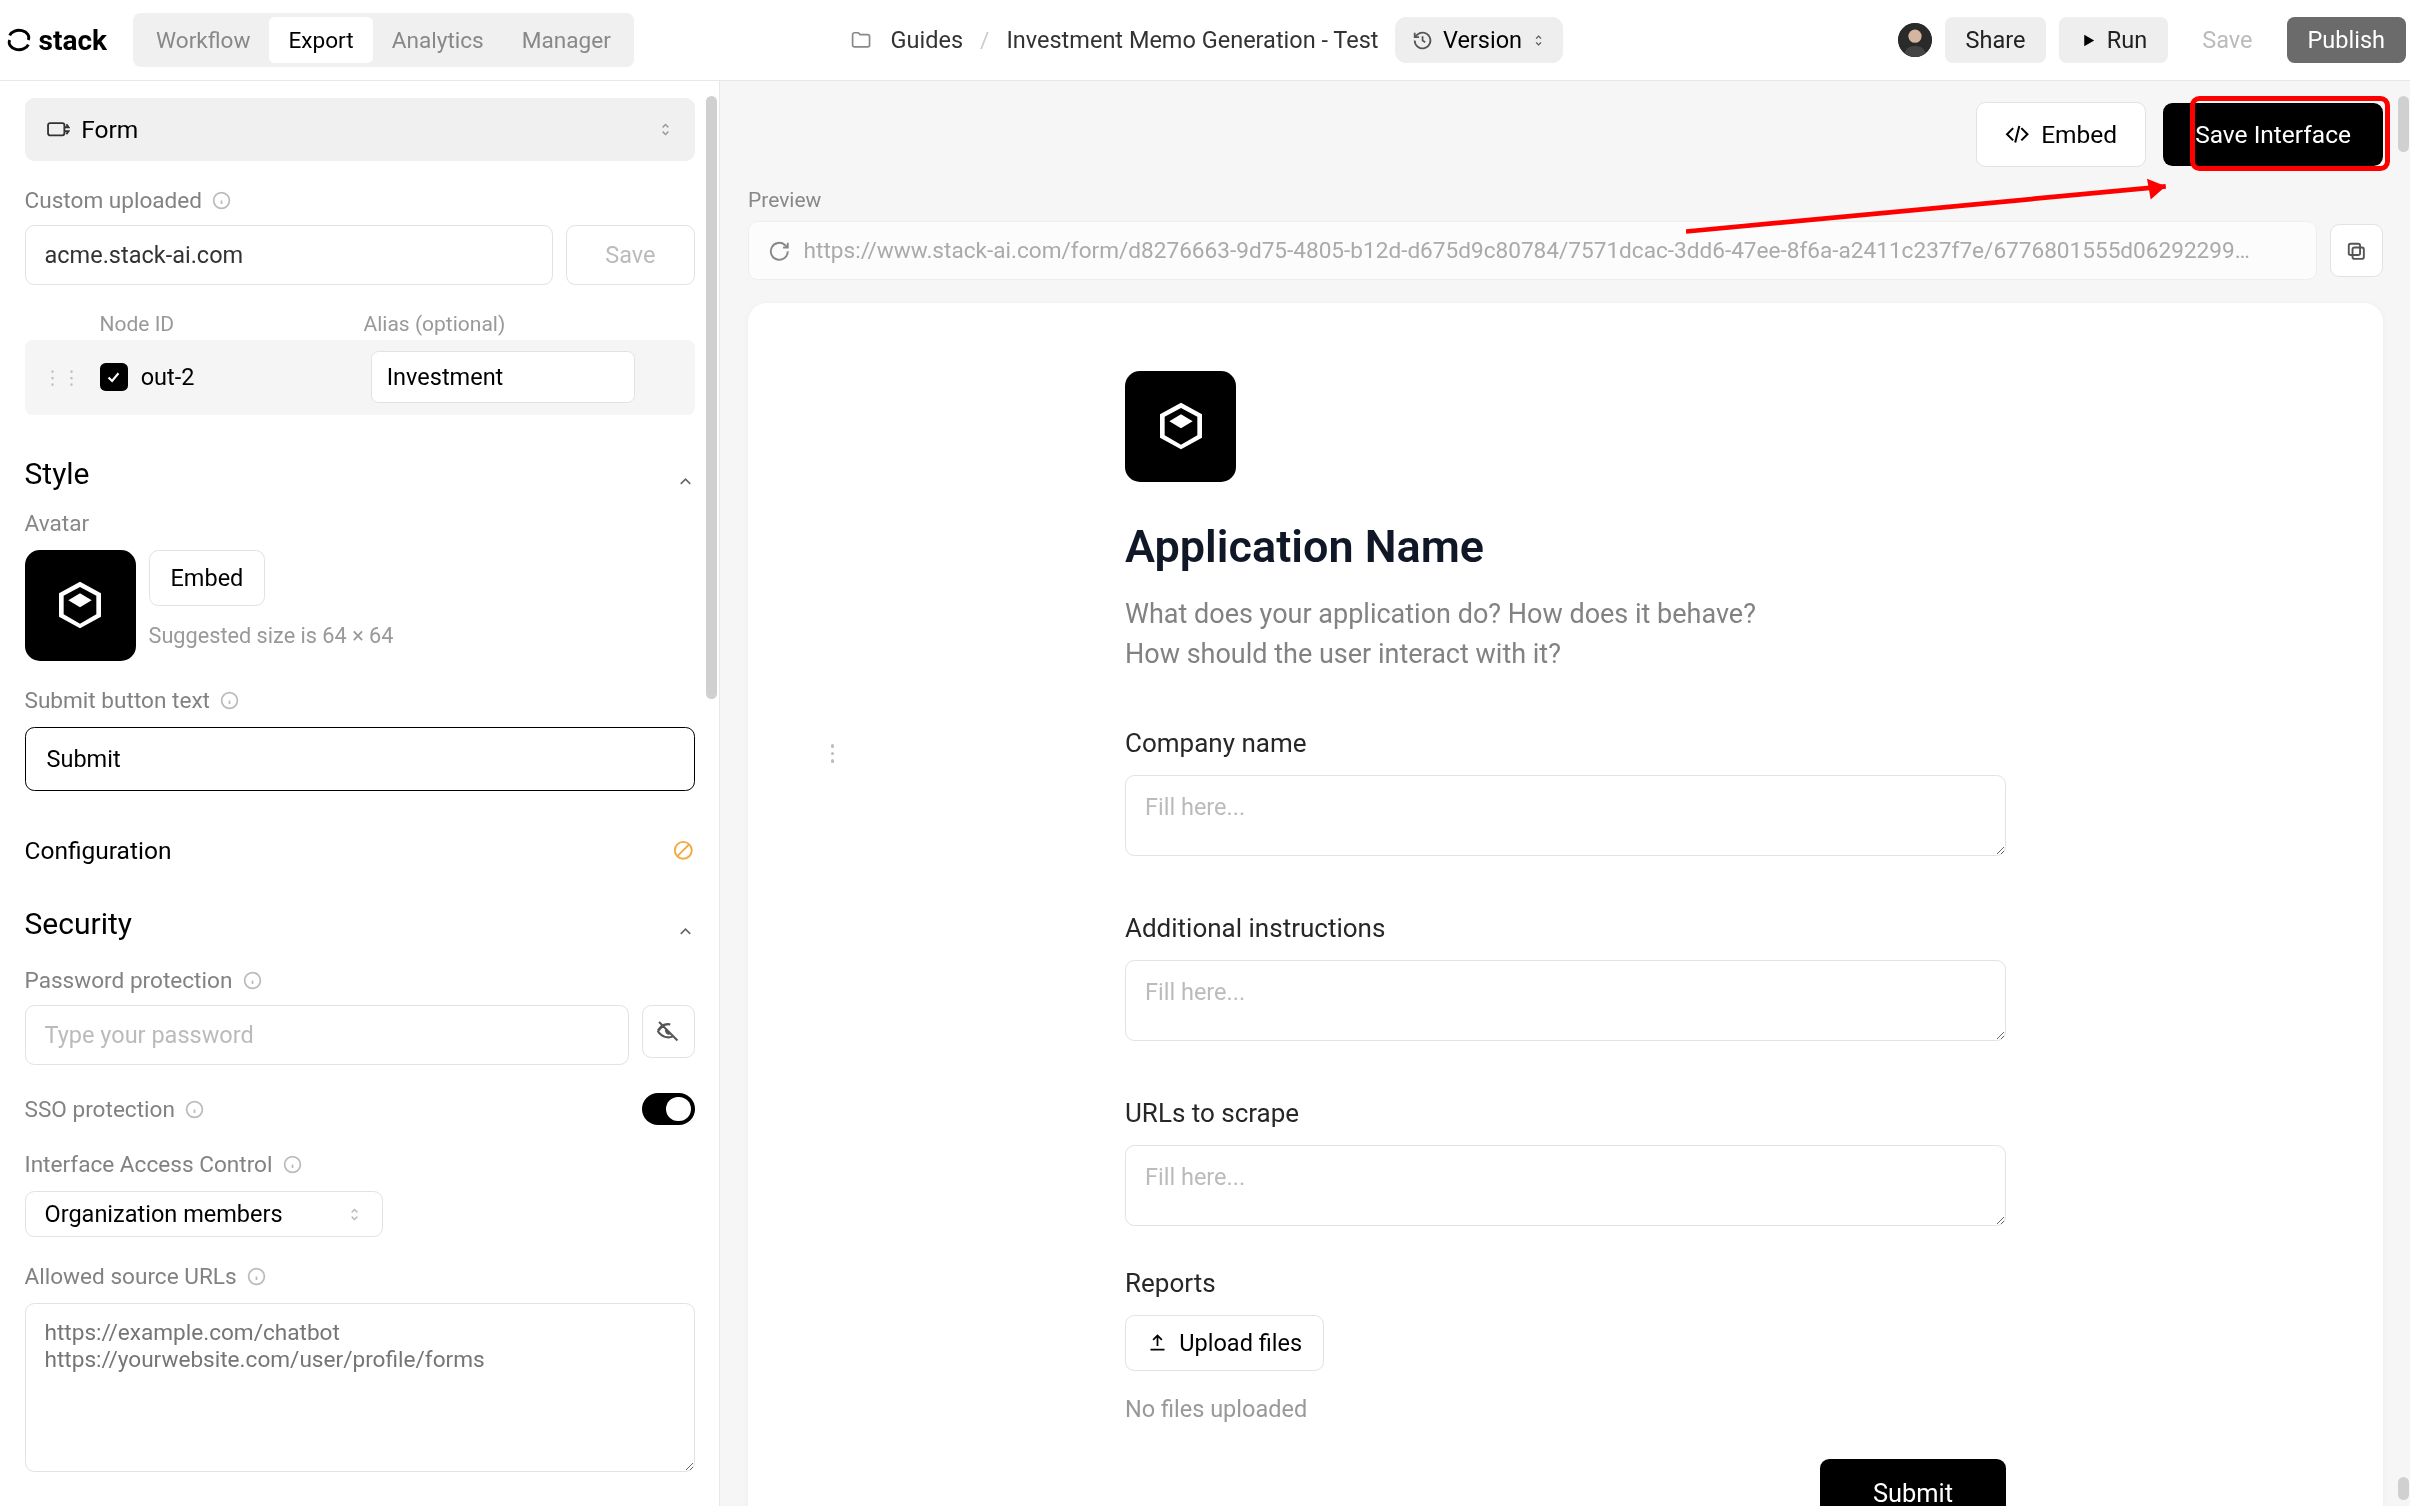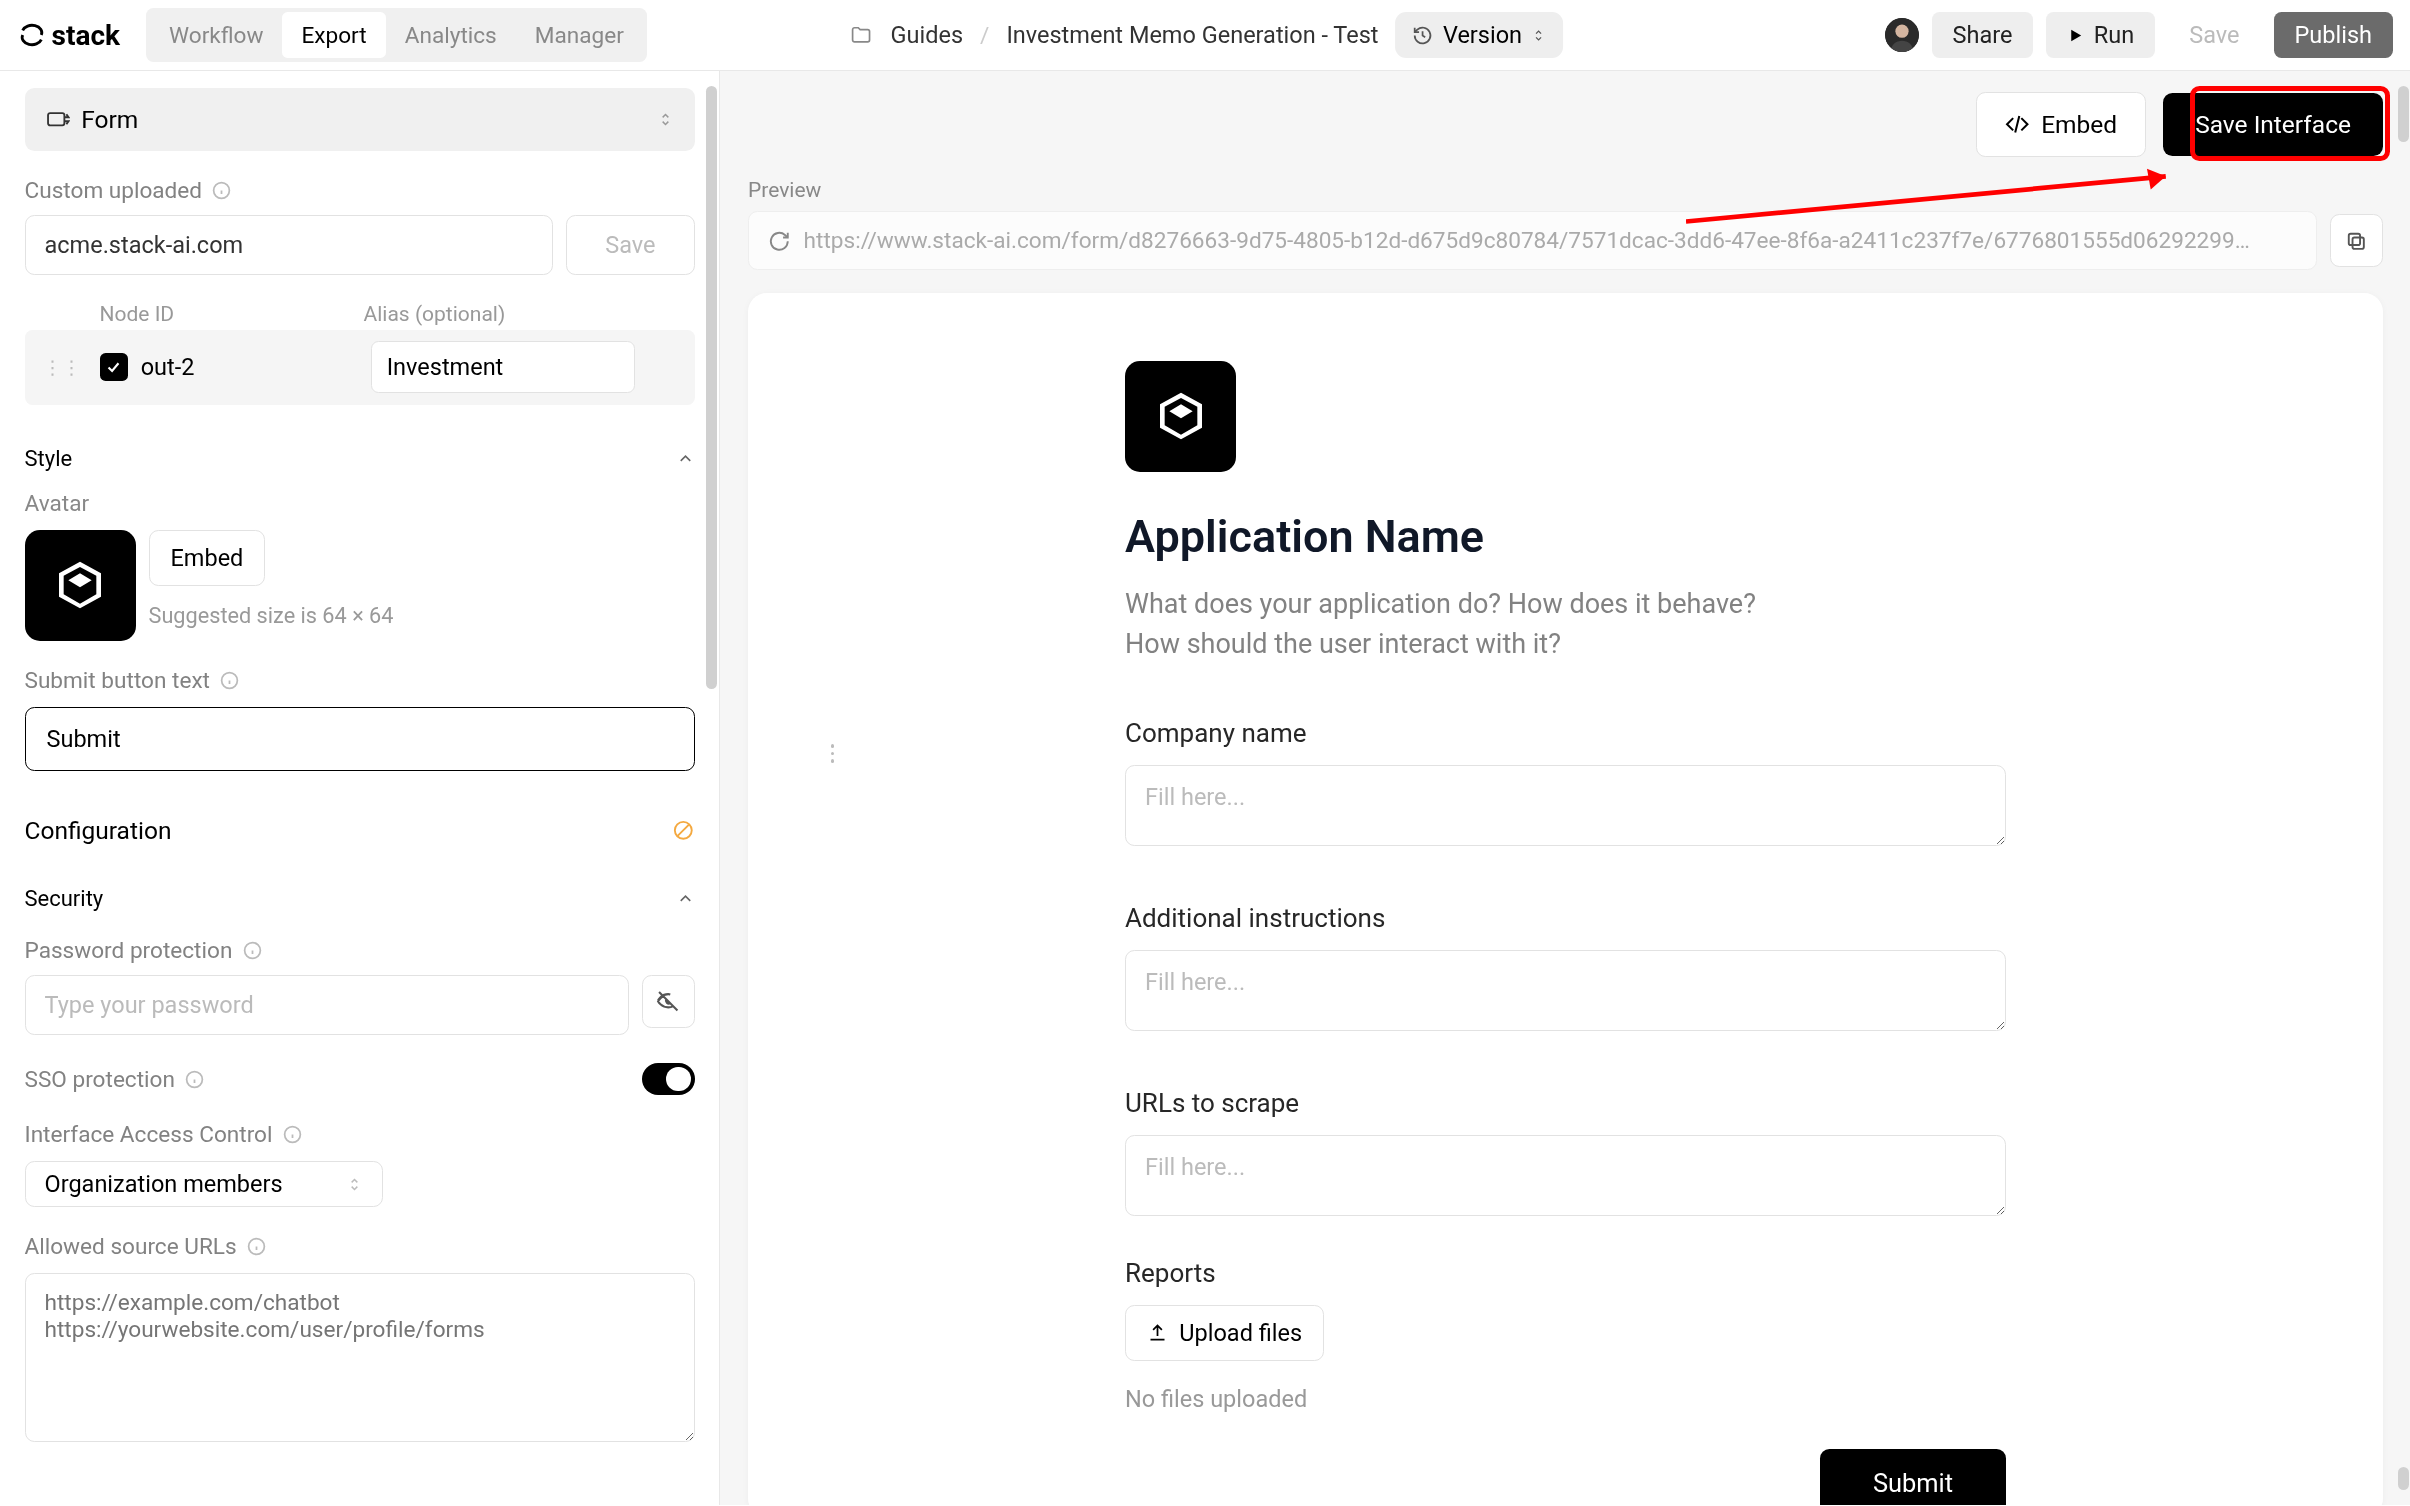--- a/index.html
+++ b/index.html
@@ -1,19 +1,19 @@
 <!DOCTYPE html>
 <html style="font-size:15px"><head>
 <meta charset="utf-8">
 <style>
 * { box-sizing: border-box; margin: 0; padding: 0; font-family: -apple-system, BlinkMacSystemFont, "Segoe UI", Roboto, sans-serif; }
 body { background: #fff; width: 2411px; height: 1507px; overflow: hidden; position: relative; }
 
 
-.top-header { height: 71px; border-bottom: 0.9px solid #e8e8e8; display: flex; align-items: center; padding: 0 18px; gap: 15px; }
+.top-header { height: 81px; border-bottom: 0.9px solid #e8e8e8; display: flex; align-items: center; padding: 0 5px; gap: 15px; }
 .logo { display: flex; align-items: center; gap: 5.6px; font-size: 28px; font-weight: 700; }
 .logo svg { width: 28px; height: 28px; }
 .tabs { display: flex; background: #f0f0f0; border-radius: 7.5px; padding: 3.8px; margin-left: 11.3px; }
 .tab { padding: 9.4px 19px; font-size: 22.6px; color: #888; border-radius: 5.6px; cursor: pointer; }
 .tab.active { background: #fff; color: #000; }
 .breadcrumb-area { display: flex; align-items: center; gap: 17px; margin-left: auto; margin-right: auto; position: absolute; left: 50%; transform: translateX(-50%); }
 .breadcrumb-area .folder-icon { width: 26px; height: 22.6px; }
 .breadcrumb-text { font-size: 23.5px; color: #333; }
 .breadcrumb-sep { color: #ccc; font-size: 22.6px; }
 .version-btn { display: flex; align-items: center; gap: 9.4px; background: #eee; border-radius: 11px; padding: 9.4px 17px; font-size: 23.5px; cursor: pointer; }
@@ -49,21 +49,21 @@
 .node-table { margin-top: 19px; }
 .node-header { display: flex; padding: 7.5px 0 3.8px 75px; font-size: 21px; color: #999; }
 .node-header .col1 { width: 264px; }
 .node-row { display: flex; align-items: center; background: #f5f5f5; padding: 11.3px 13px; border-radius: 7.5px; gap: 13px; }
 .drag-handle { color: #bbb; cursor: grab; padding: 0 5.6px; font-size: 19px; }
 .checkbox { width: 28px; height: 28px; background: #000; border-radius: 5.6px; display: flex; align-items: center; justify-content: center; }
 .node-id { font-size: 23.5px; width: 217px; }
 .alias-input { border: 0.9px solid #e2e2e2; background: #fff; border-radius: 7.5px; padding: 11.3px 15px; font-size: 23.5px; width: 264px; }
 
 
-.section-header { display: flex; align-items: center; justify-content: space-between; margin-top: 41px; font-size: 22px; color: #000; }
+.section-header { display: flex; align-items: flex-end; justify-content: space-between; margin-top: 41px; font-size: 30px; color: #000; }
 .section-header .chev { color: #666; }
 .sub-label { font-size: 22.6px; color: #888; margin-top: 19px; }
 .avatar-row { display: flex; align-items: flex-start; gap: 13px; margin-top: 13px; }
 .avatar-box { width: 111px; height: 111px; background: #000; border-radius: 15px; display: flex; align-items: center; justify-content: center; }
 .remove-btn { border: 0.9px solid #e2e2e2; background: #fff; border-radius: 9.4px; padding: 13px 21px; font-size: 23.5px; cursor: pointer; }
 .hint-text { font-size: 21.7px; color: #999; margin-top: 17px; }
 
 .submit-text-input { border: 1.9px solid #000; border-radius: 9.4px; padding: 17px 21px; font-size: 23.5px; width: 100%; margin-top: 13px; outline: none; }
 
 .config-row { display: flex; align-items: center; justify-content: space-between; margin-top: 45px; font-size: 24.5px; }

